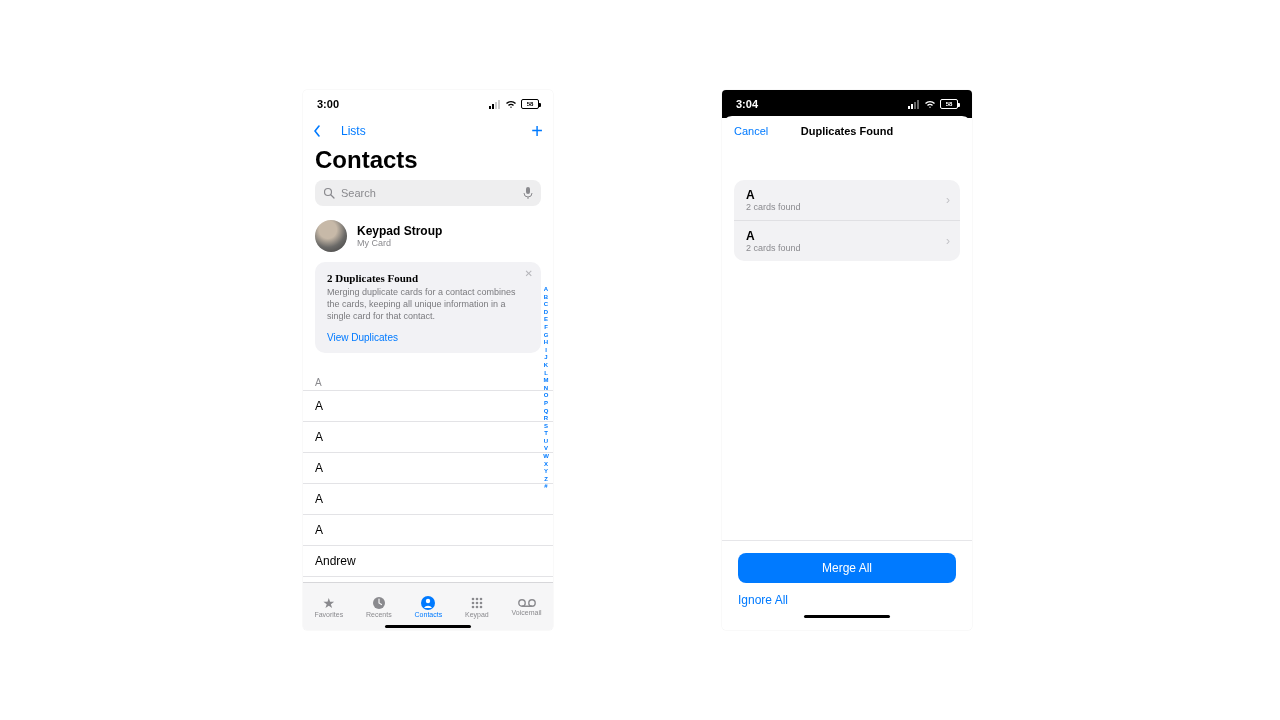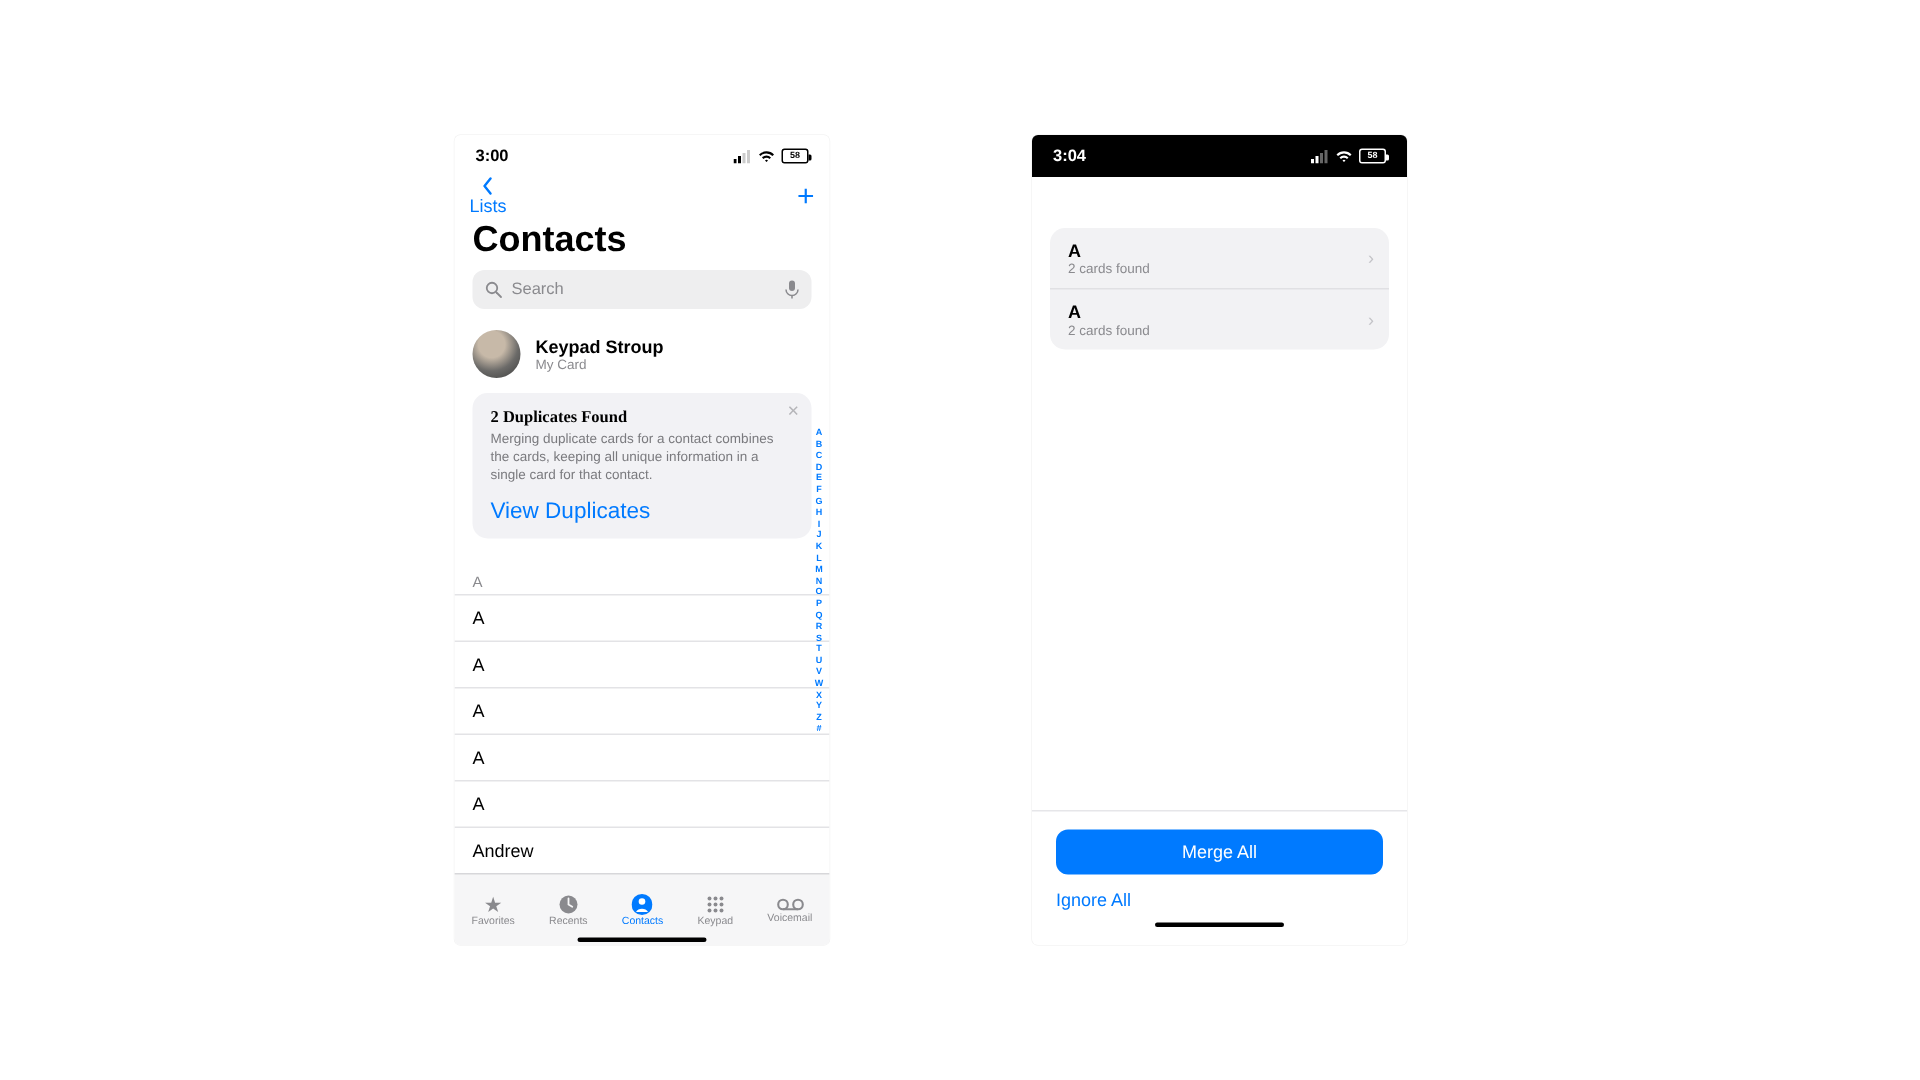--- a/index.html
+++ b/index.html
@@ -14,21 +14,21 @@
   .phone {
     position: absolute;
     width: 250px;
     height: 540px;
     background: #fff;
     border-radius: 4px;
     overflow: hidden;
     box-shadow: 0 0 0 0.5px rgba(0,0,0,0.05);
   }
   .phone-left { left: 303px; top: 90px; }
-  .phone-right { left: 688px; top: 90px; }
+  .phone-right { left: 722px; top: 90px; }
 
   
   .status-bar {
     height: 28px;
     display: flex;
     align-items: center;
     justify-content: space-between;
     padding: 0 14px;
     font-size: 11px;
     font-weight: 600;
@@ -48,21 +48,21 @@
 
   
   .nav-row {
     height: 26px;
     display: flex;
     align-items: center;
     justify-content: space-between;
     padding: 0 10px;
     font-size: 12px;
   }
-  .nav-back { color: #007aff; display: flex; align-items: center; gap: 0; cursor: pointer; flex-direction: column; }
+  .nav-back { color: #007aff; display: flex; align-items: center; gap: 20px; cursor: pointer; }
   .nav-plus { color: #007aff; font-size: 20px; font-weight: 300; cursor: pointer; }
 
   .big-title { font-size: 24px; font-weight: 700; padding: 2px 12px 6px; }
 
   .search-bar {
     margin: 0 12px 8px;
     background: #eeeeef;
     border-radius: 8px;
     height: 26px;
     display: flex;
@@ -88,21 +88,21 @@
   .dup-card {
     margin: 0 12px 10px;
     background: #f2f2f5;
     border-radius: 10px;
     padding: 10px 12px 10px;
     position: relative;
     font-size: 10px;
   }
   .dup-title { font-size: 11px; font-weight: 600; margin-bottom: 2px; font-family: Liberation Serif, serif; }
   .dup-body { color: #7a7a7e; font-size: 9px; line-height: 1.35; }
-  .dup-link { color: #007aff; font-size: 15px; margin-top: 10px; cursor: pointer; }
+  .dup-link { color: #007aff; font-size: 10px; margin-top: 10px; cursor: pointer; }
   .dup-close { position: absolute; top: 6px; right: 8px; color: #b5b5b9; font-size: 10px; cursor: pointer; }
 
   .section-letter {
     padding: 14px 12px 2px;
     font-size: 10px;
     color: #8a8a8e;
   }
   .contact-row {
     padding: 8px 12px;
     border-top: 0.5px solid #e3e3e6;
@@ -384,20 +384,24 @@
         <svg width="12" height="9" viewBox="0 0 12 9">
             <path d="M6 8 L7 7 A1.4 1.4 0 0 0 5 7 Z M3 5 A4.2 4.2 0 0 1 9 5 L8 6 A2.8 2.8 0 0 0 4 6 Z M1 3 A7 7 0 0 1 11 3 L10 4 A5.6 5.6 0 0 0 2 4 Z" fill="#fff"></path>
           </svg>
       </span>
       <span class="batt-box">
           <span>58</span>
         </span>
     </span>
   </div>
 
+  <div class="sheet-nav">
+    <span class="sheet-cancel">Cancel</span>
+    <span class="sheet-title">Duplicates Found</span>
+  </div>
 
   <div class="dup-list">
     <div class="dup-item">
       <div class="dup-item-title">A</div>
       <div class="dup-item-sub">2 cards found</div>
       <span class="chev">›</span>
     </div>
     <div class="dup-item">
       <div class="dup-item-title">A</div>
       <div class="dup-item-sub">2 cards found</div>

